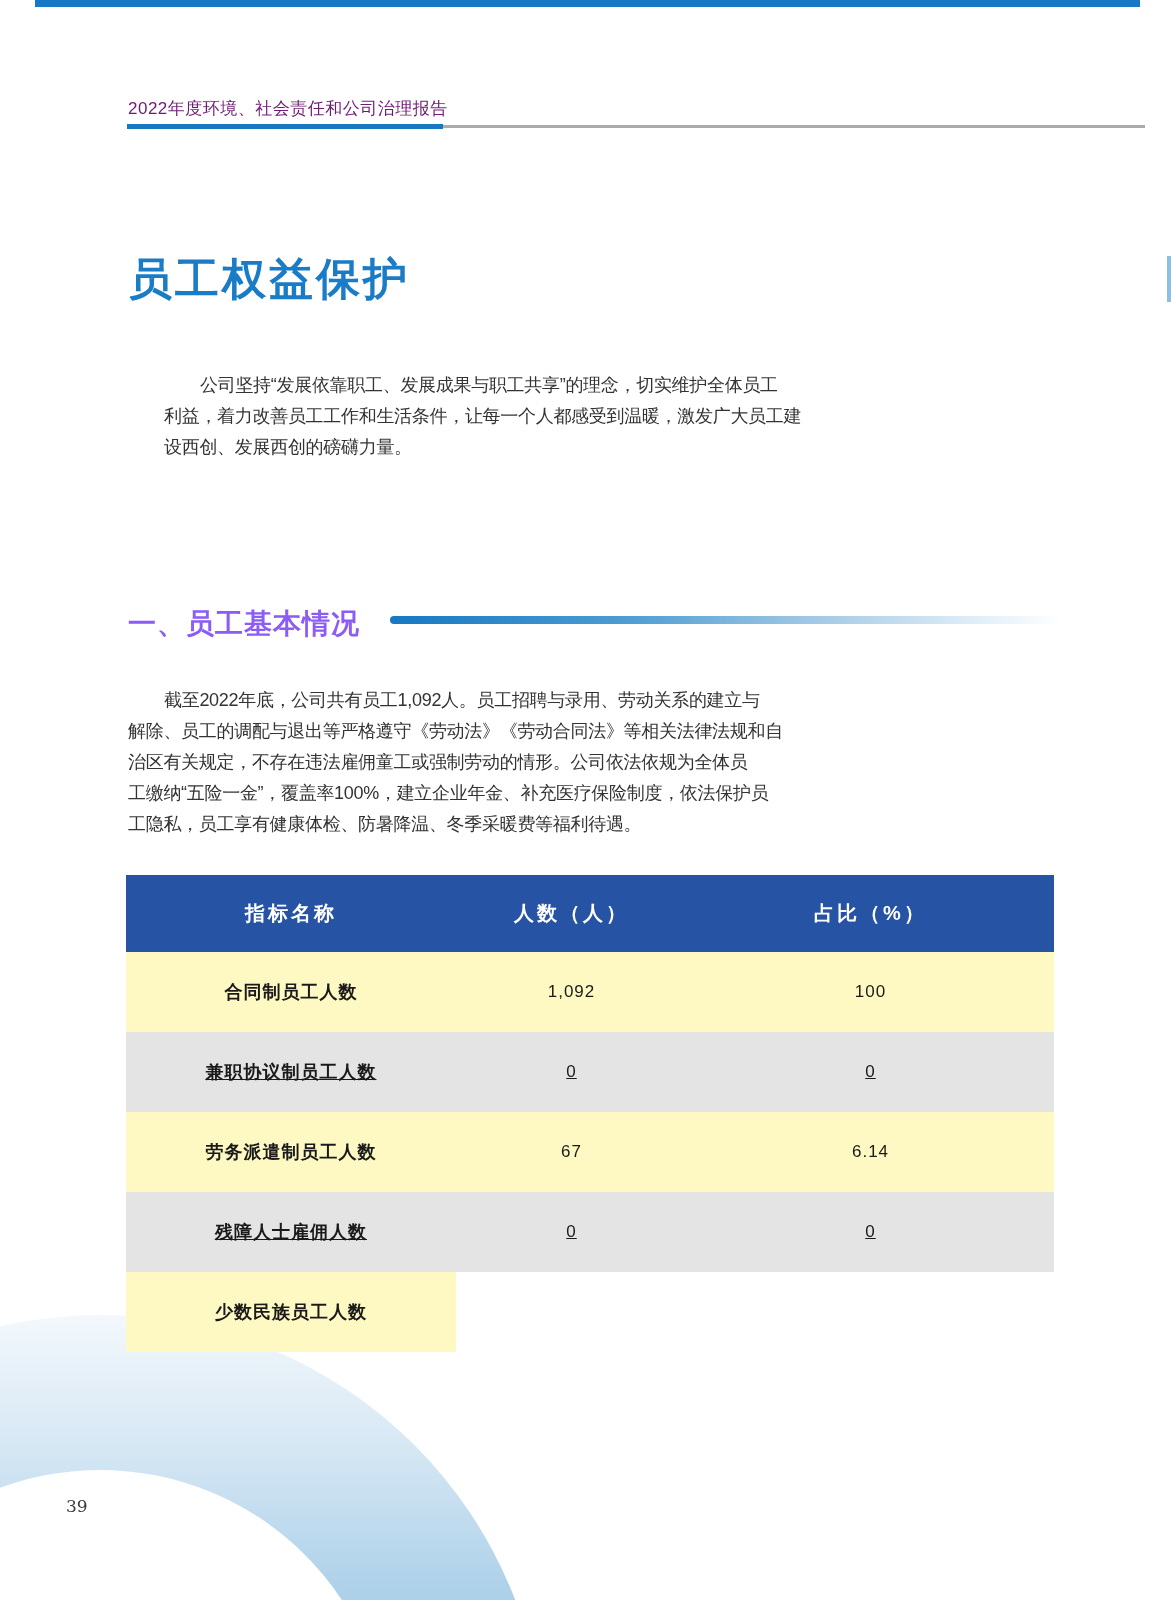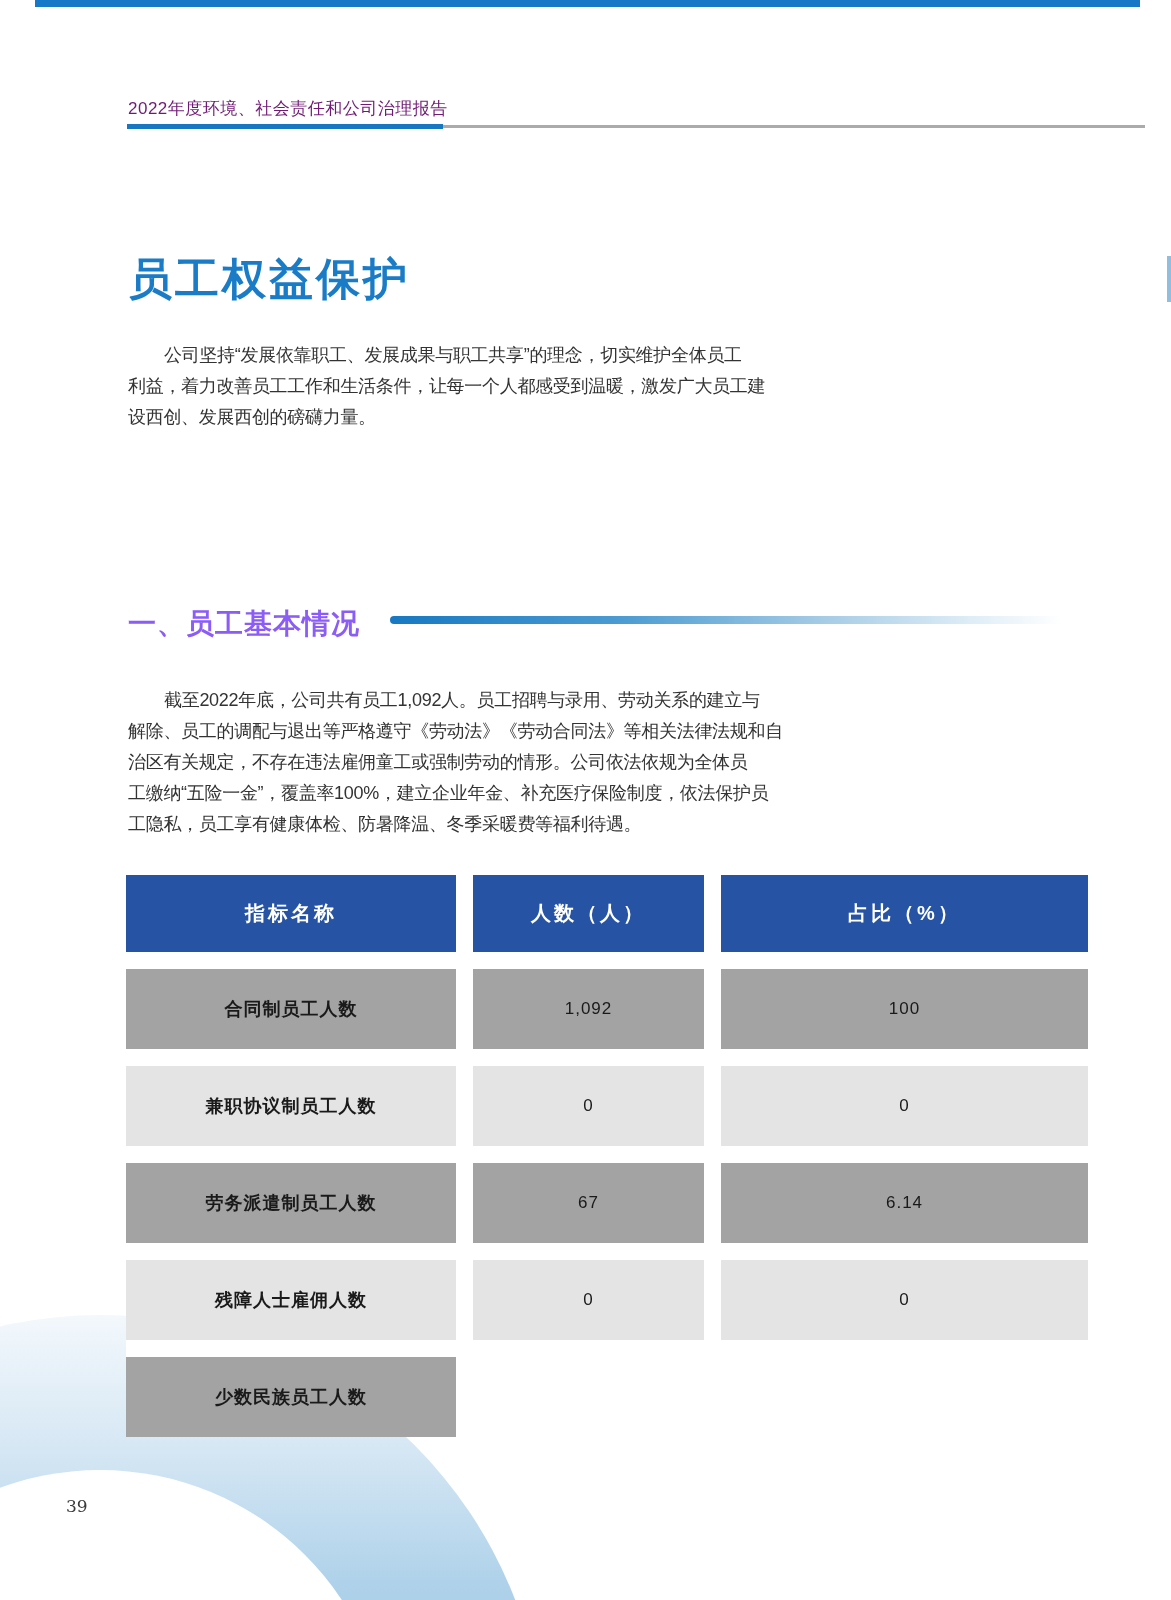--- a/index.html
+++ b/index.html
@@ -21,41 +21,41 @@
   
   .side-tab{right:0;top:256px;width:4px;height:46px;background:#8FBEDF;z-index:2;}
 
   
   .page-title{left:128px;top:250px;font-size:44px;line-height:58px;font-weight:bold;
     color:#1A7CC6;letter-spacing:3px;z-index:2;}
 
   
   .para{left:128px;width:690px;font-size:18px;line-height:31px;color:#333333;
     letter-spacing:-0.3px;white-space:pre-line;text-indent:2em;z-index:2;}
-  .para-intro{top:340px;}
+  .para-intro{top:370px;margin-left:36px;}
   .para-body{top:685px;}
 
   
   .section-heading{left:128px;top:606px;font-size:28px;line-height:36px;font-weight:bold;
     color:#8b5cf6;letter-spacing:1px;z-index:2;}
   .section-rule{left:390px;top:616px;width:672px;height:8px;border-radius:4px;
     background:linear-gradient(90deg,#1778C1 0%,#4D9CD2 35%,#A7CCE6 65%,#E2EFF8 88%,rgba(255,255,255,0) 100%);
     z-index:2;}
 
   
   .emp-table{left:126px;top:875px;width:934px;background:#ffffff;display:grid;
-    grid-template-columns:330px 231px 367px;gap:17px;z-index:3;}
+    grid-template-columns:330px 231px 367px;gap:0;z-index:3;}
   .emp-table .cell{display:flex;align-items:center;justify-content:center;}
   .emp-table .th{height:77px;background:#2653A3;color:#ffffff;font-weight:bold;
     font-size:20px;letter-spacing:3px;}
   .emp-table .td{height:80px;color:#1a1a1a;}
   .emp-table .td.label{font-weight:bold;font-size:18px;letter-spacing:1px;}
   .emp-table .td.value{font-size:17px;letter-spacing:1px;}
-  .emp-table .row-blue{background:#a3a3a3;text-align:right;}
-  .emp-table .row-gray{background:#E4E4E4;}
+  .emp-table .row-blue{background:#fef9c3;text-align:right;}
+  .emp-table .row-gray{background:#E4E4E4;text-decoration:underline;}
 
   
   .ring-outer{left:-345px;top:1315px;width:890px;height:890px;border-radius:50%;
     background:linear-gradient(180deg,#F3F8FC 0%,#D6E7F4 15%,#AFD2EA 30%,#A2C9E6 45%,#9CC5E4 100%);
     z-index:0;}
   .ring-inner{left:-190px;top:1470px;width:580px;height:580px;border-radius:50%;
     background:#ffffff;z-index:1;}
 
   
   .page-number{left:66px;top:1496px;font-size:17px;color:#3a3a3a;

